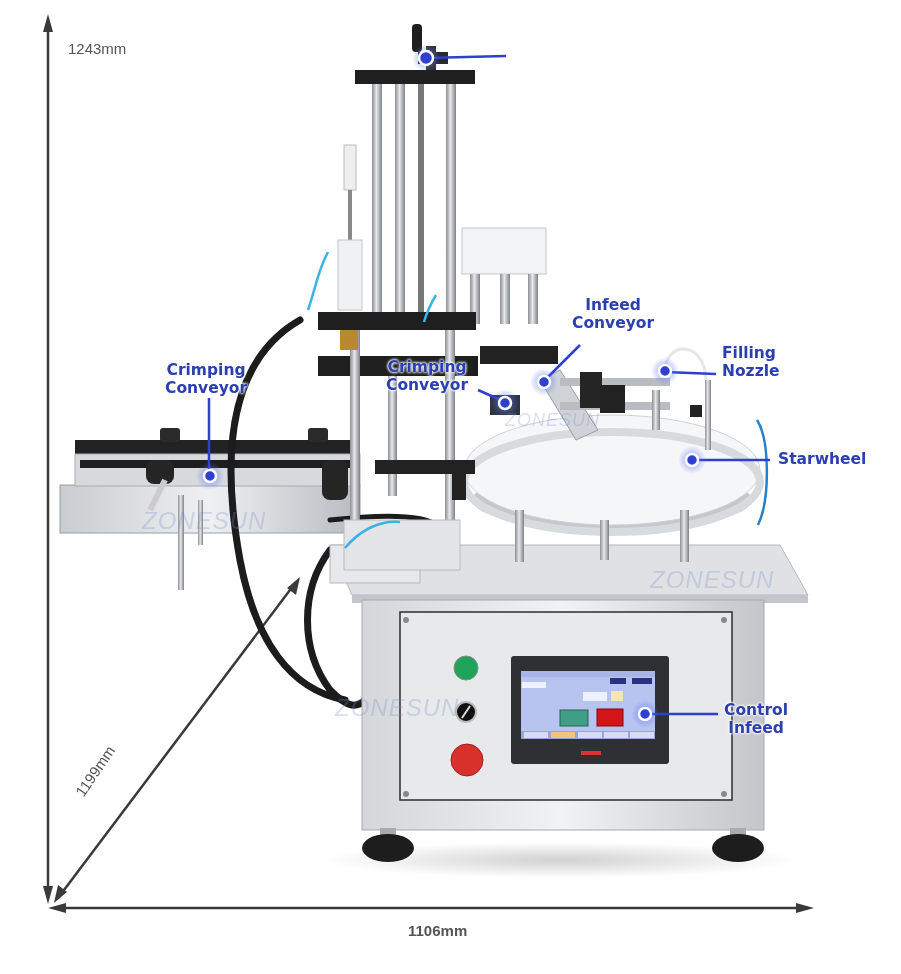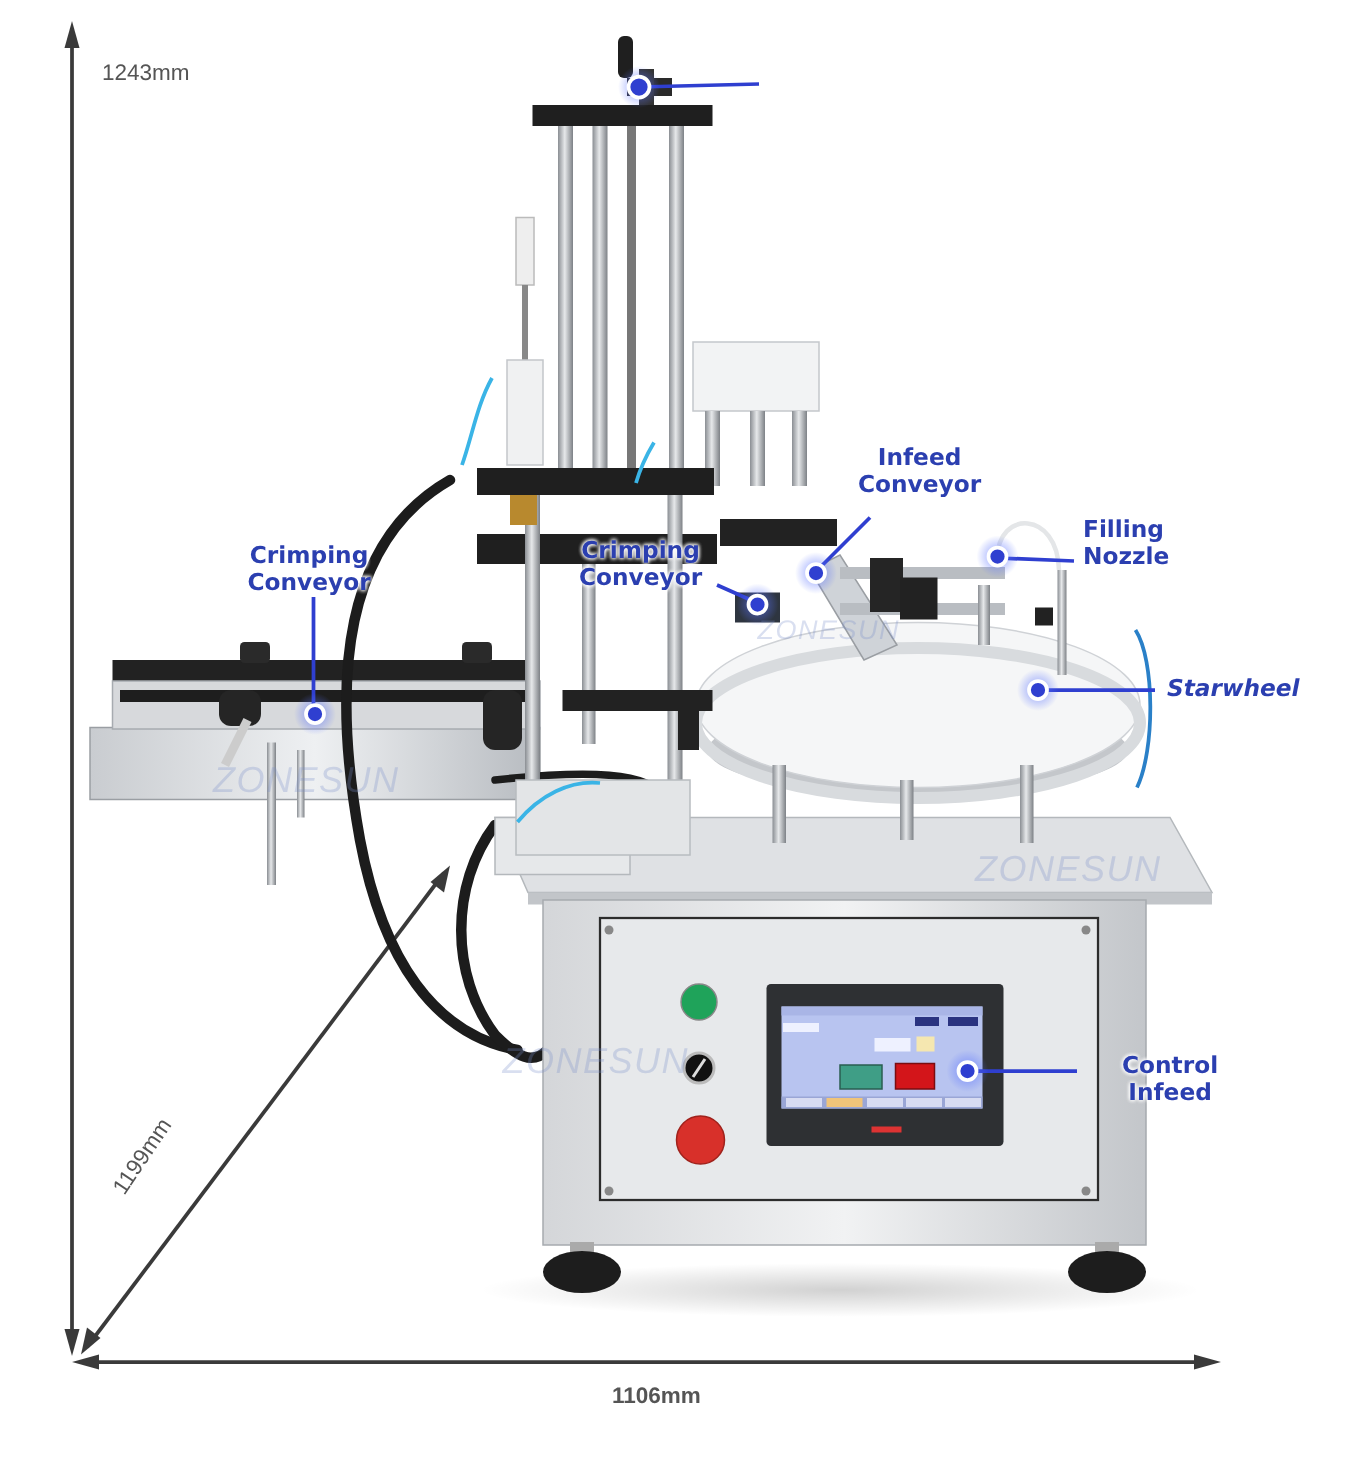--- a/index.html
+++ b/index.html
@@ -8,24 +8,24 @@
     svg.machine { position:absolute; left:0; top:0; }
     .dim-label { position:absolute; color:#555555; font-size:15px; font-family:"Liberation Sans", sans-serif; white-space:nowrap; }
     .dim-h { left:68px; top:40px; }
     .dim-w { left:408px; top:922px;font-weight:bold; }
     .dim-d { left:72px; top:790px; transform:rotate(-56deg); transform-origin:left top; }
     .callout { position:absolute; color:#2b3fb0; font-weight:bold; font-size:15.5px; line-height:18px; text-align:center; font-family:"DejaVu Sans", sans-serif; text-shadow:0 0 3px #fff, 0 0 3px #fff, 0 0 3px #fff; white-space:nowrap; }
     .callout .l { display:block; }
     .c-knob { left:508px; top:41px; }
     .c-infeed { left:572px; top:296px; }
     .c-filling { left:722px; top:344px; text-align:left; }
-    .c-starwheel { left:778px; top:450px;font-style:italic; }
+    .c-starwheel { left:778px; top:450px; }
     .c-outfeed { left:165px; top:361px; }
     .c-crimp { left:386px; top:358px; }
-    .c-control { left:748px; top:701px; }
+    .c-control { left:724px; top:701px; }
     .watermark { position:absolute; color:rgba(120,140,200,0.28); font-size:24px; font-style:italic; letter-spacing:1px; font-family:"Liberation Sans", sans-serif; }
   </style>
 </head>
 <body>
 
 <div class="stage">
 
   <svg class="machine" width="901" height="974" viewBox="0 0 901 974">
     <defs>
       <linearGradient id="steel" x1="0" x2="1" y1="0" y2="0">

